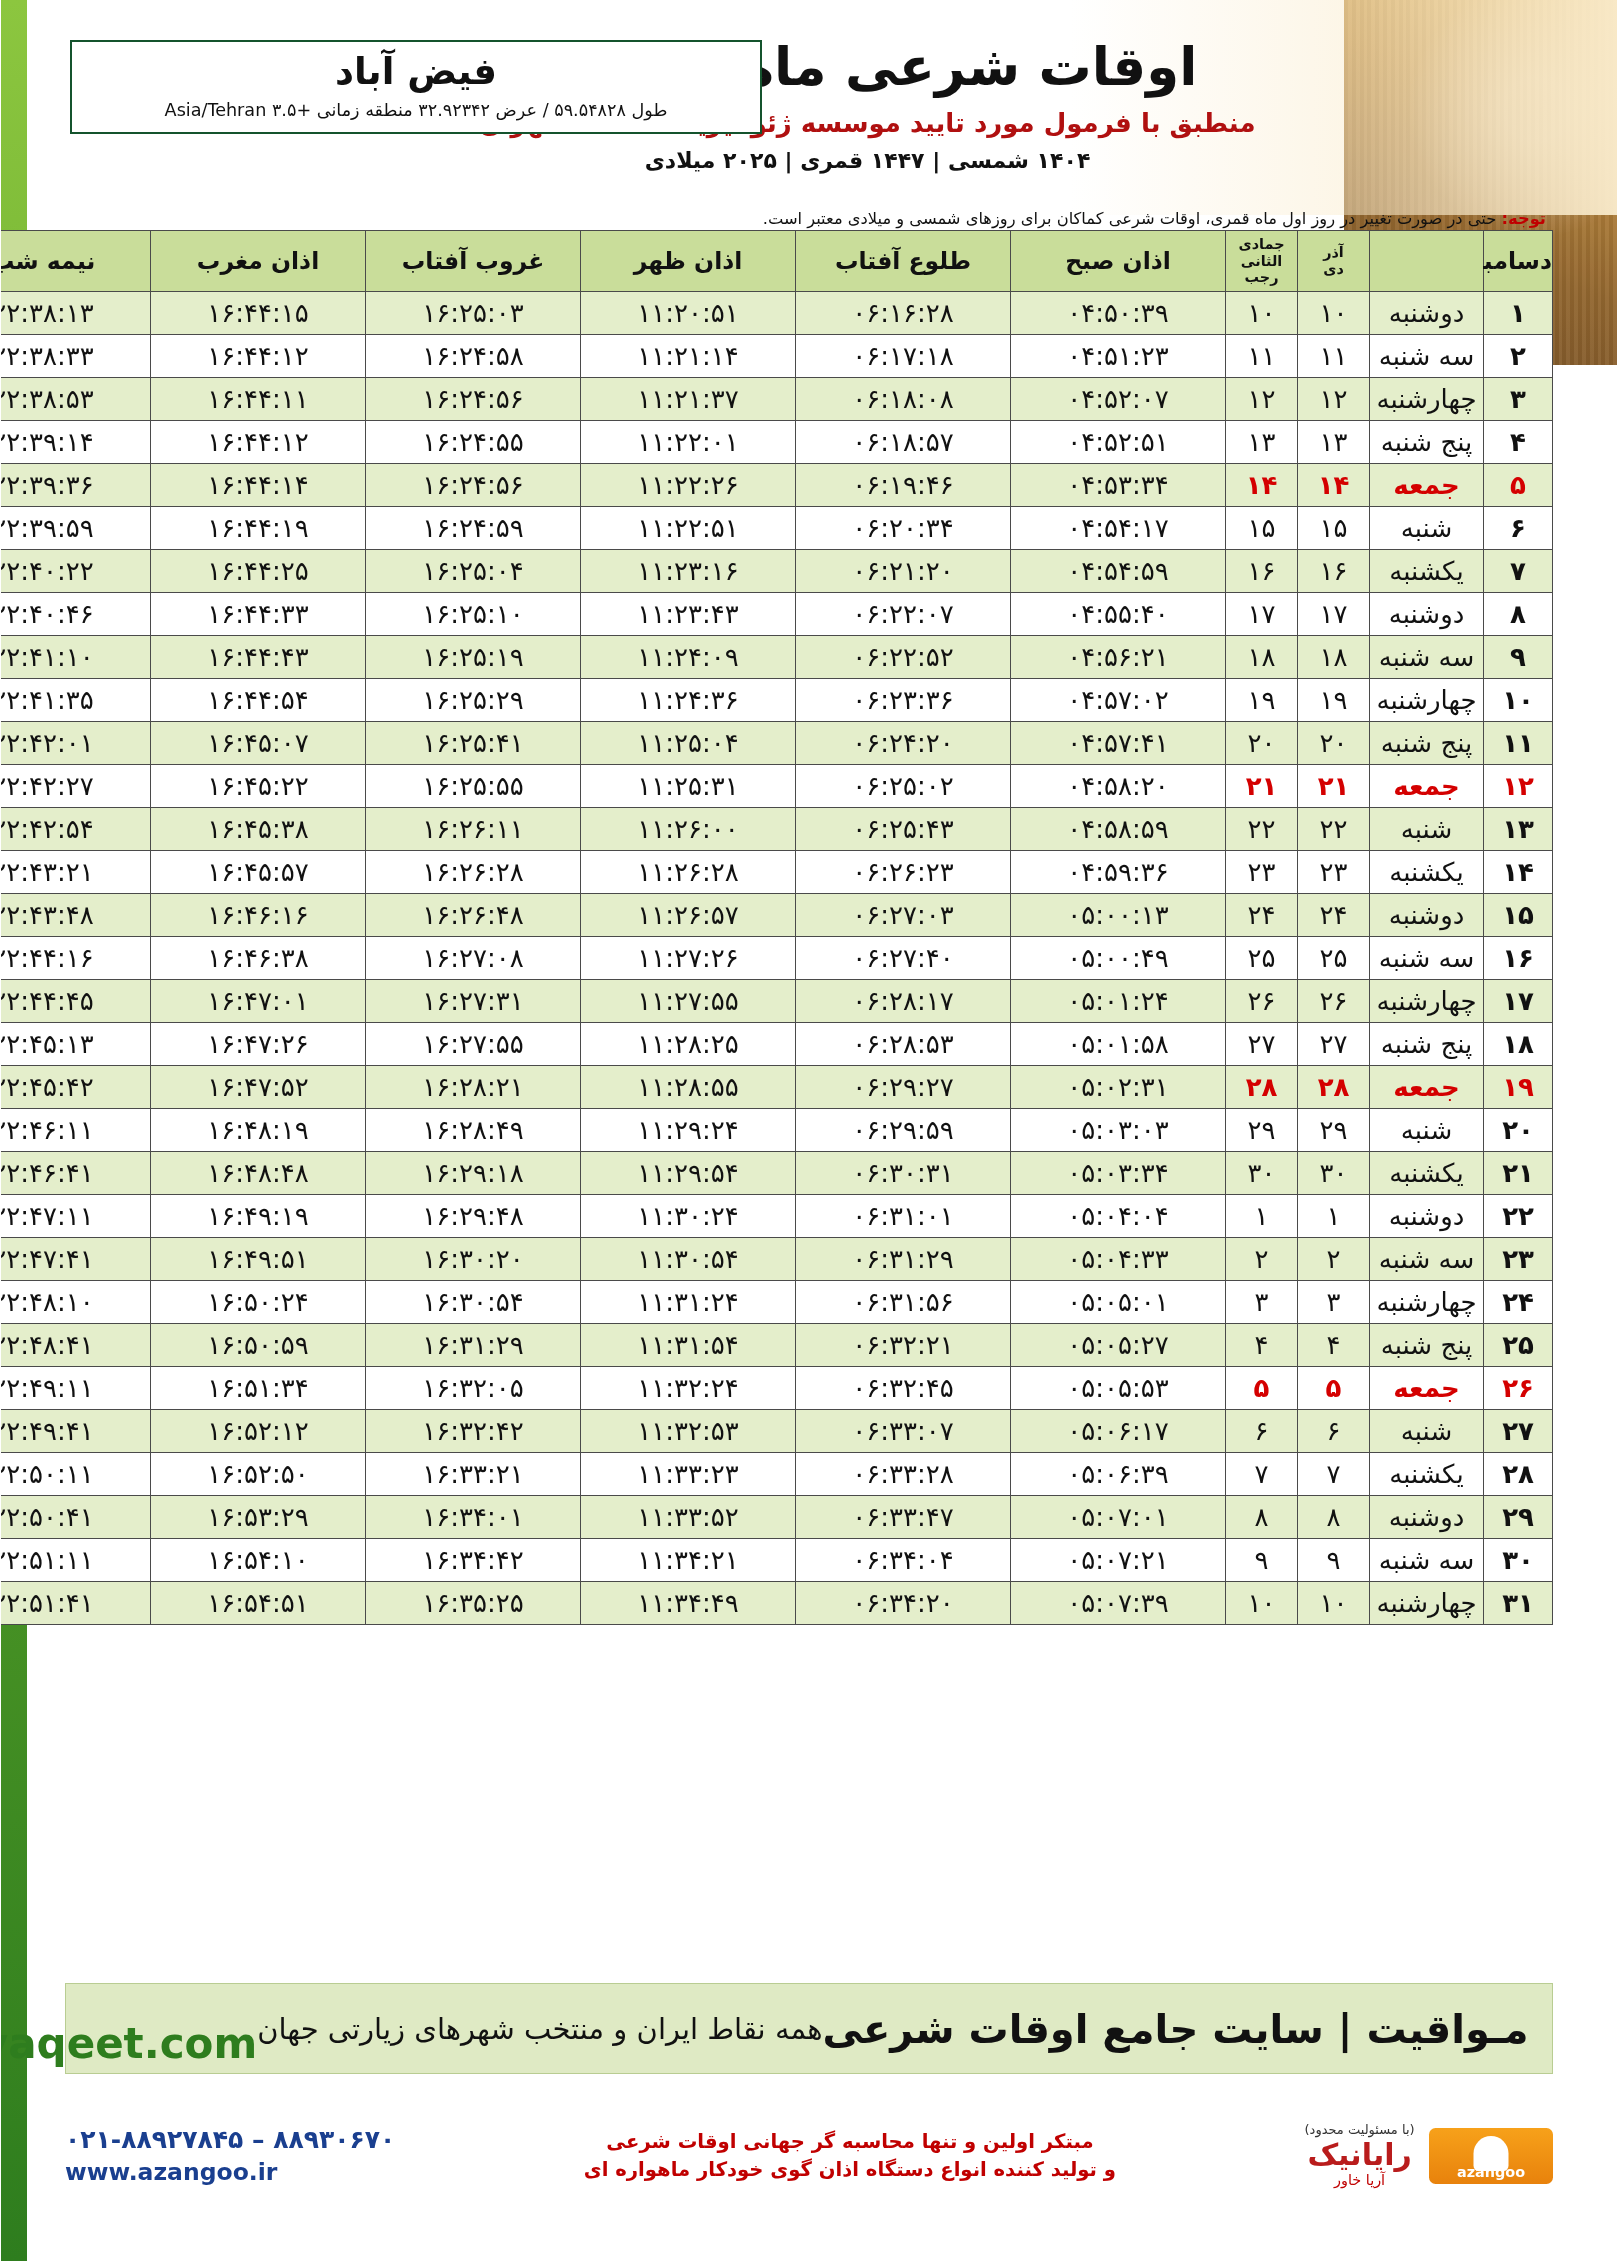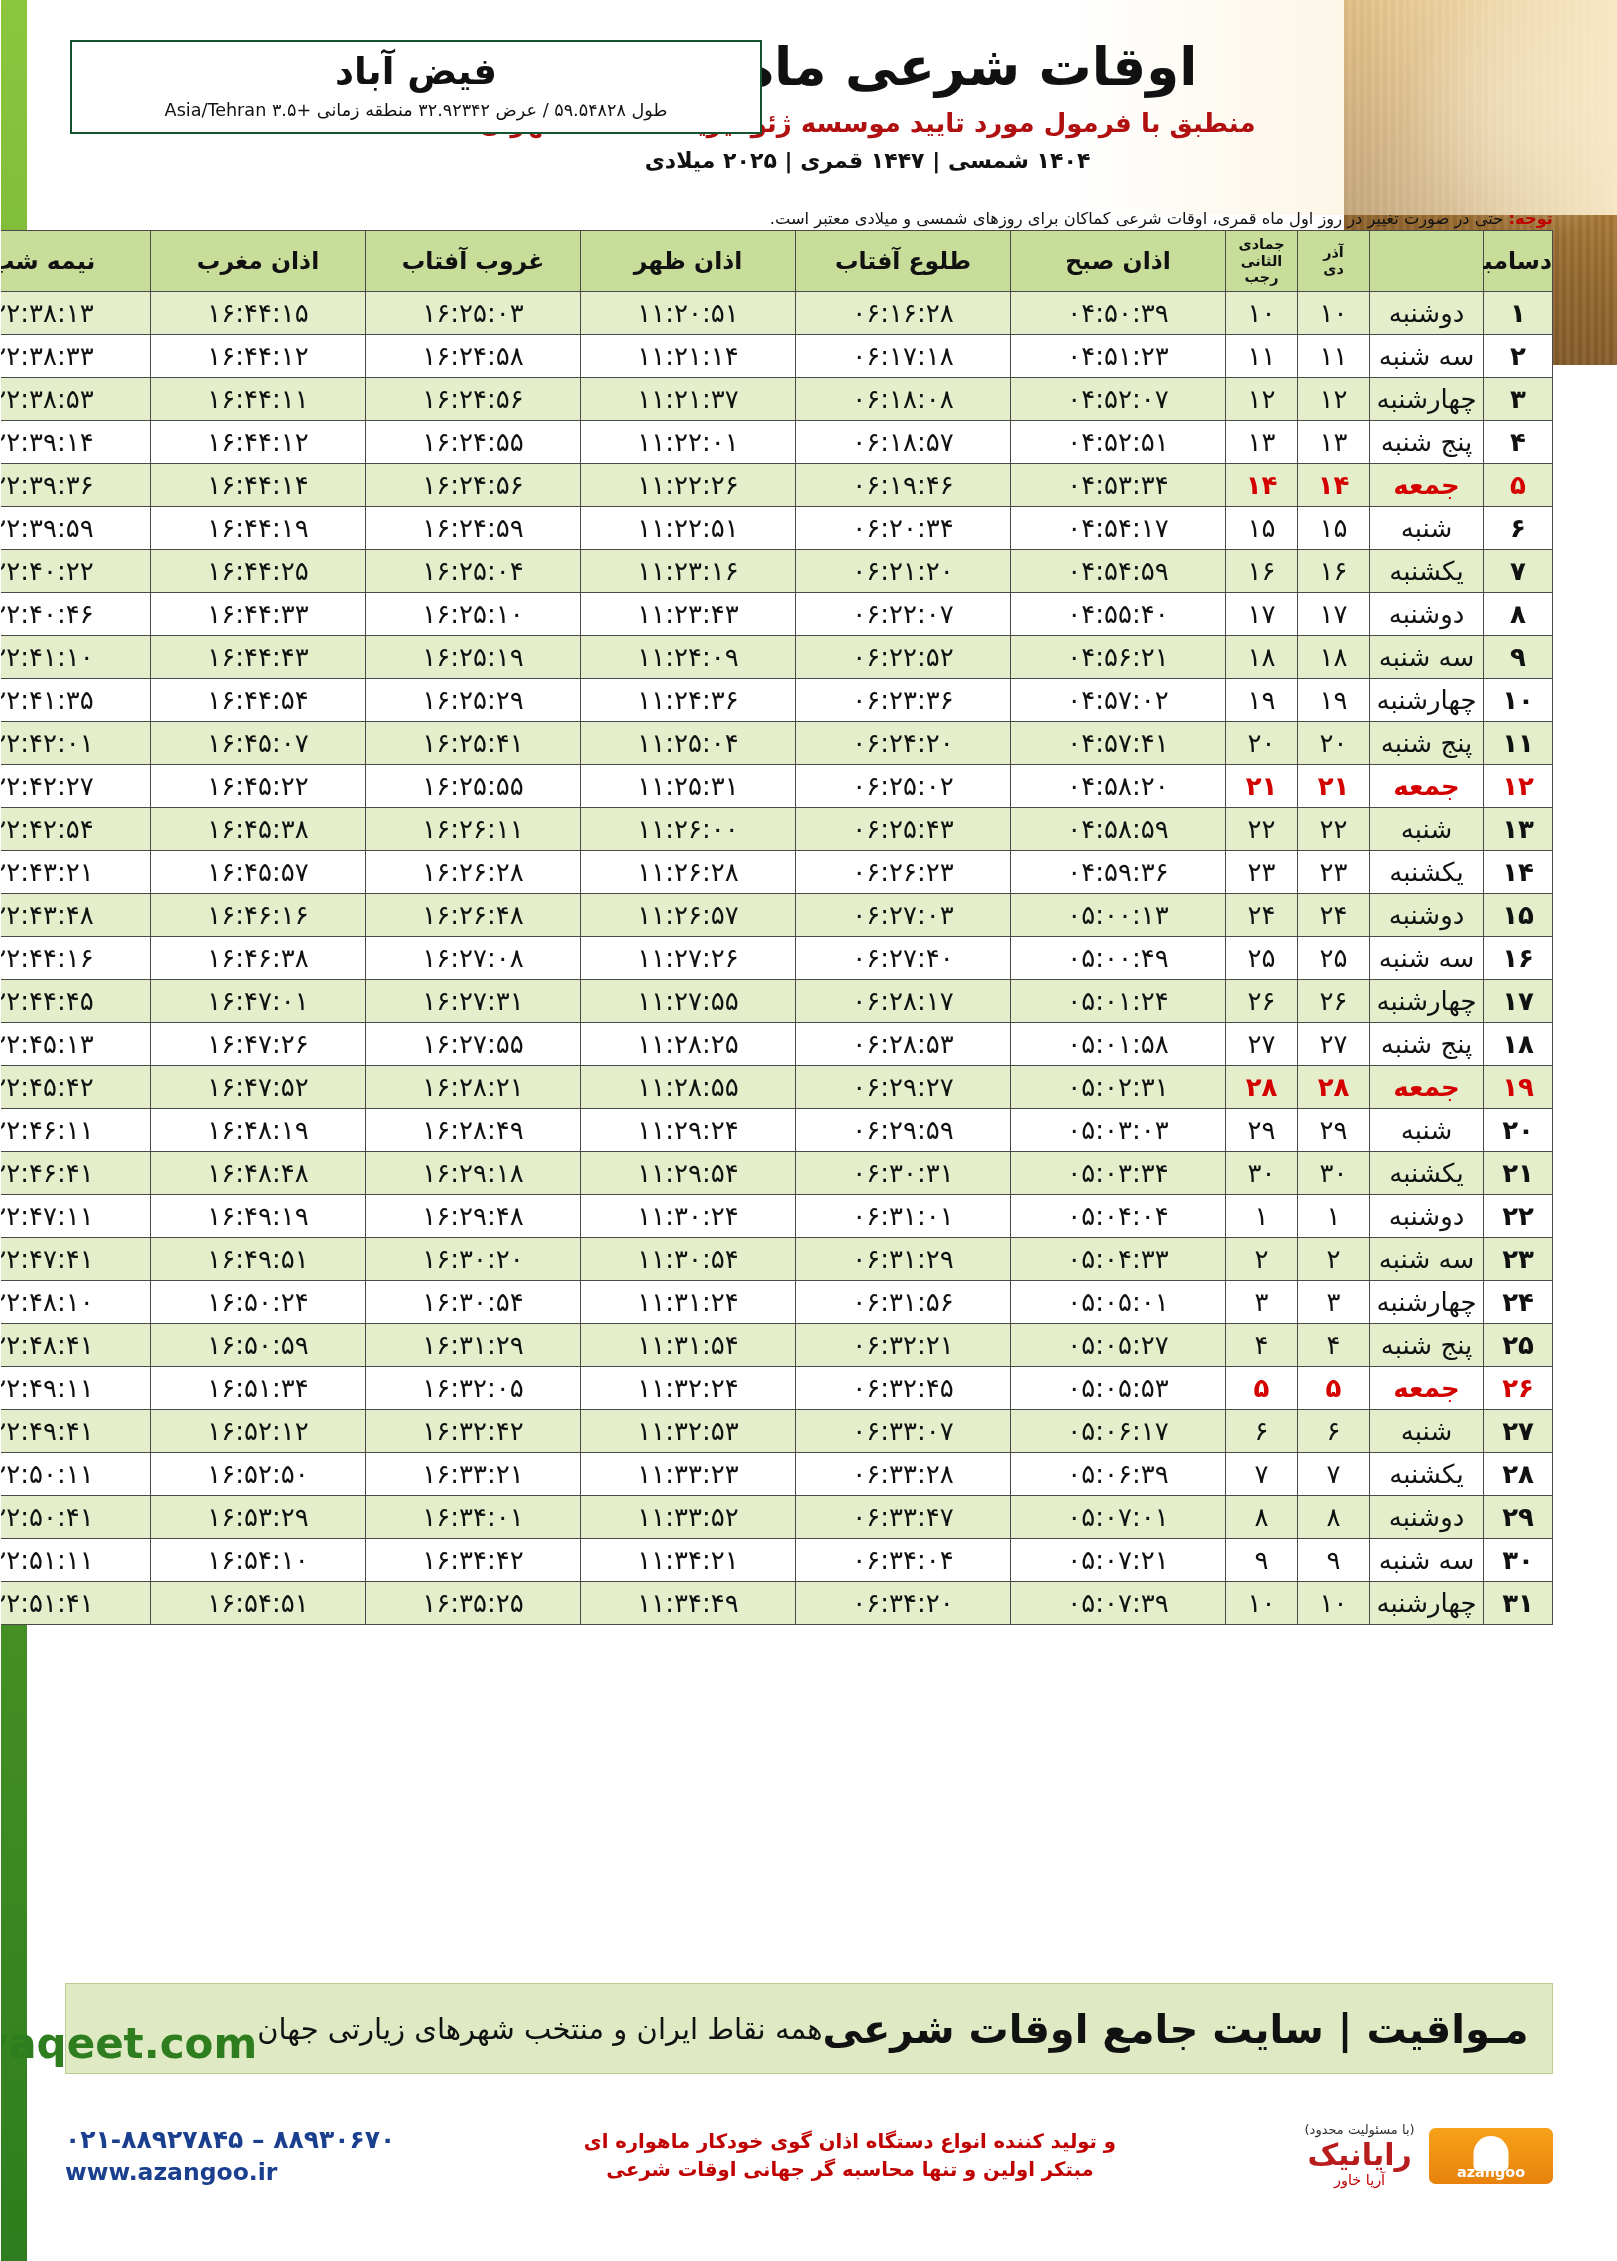--- a/index.html
+++ b/index.html
@@ -109,21 +109,21 @@
     font-size: 17.6px;
     color: #111111;
     margin-top: 6.5px;
     direction: rtl;
   }
 
   
   .note {
     position: absolute;
     top: 209px;
-    right: 65px;
+    right: 72px;
     left: 72px;
     text-align: right;
     font-size: 16.3px;
     color: #111111;
     direction: rtl;
   }
   .note b { color: #c00000; }
 
   
   .table-wrap {
@@ -721,22 +721,22 @@
         <div class="dome"></div>
         <span>azangoo</span>
       </div>
       <div class="logo-rayaneek">
         <div class="r-top">(با مسئولیت محدود)</div>
         <div class="r-main">رایانیک</div>
         <div class="r-sub">آریا خاور</div>
       </div>
     </div>
     <div class="fb-mid">
+      <div>مبتکر اولین و تنها محاسبه گر جهانی اوقات شرعی</div>
       <div>و تولید کننده انواع دستگاه اذان گوی خودکار ماهواره ای</div>
-      <div>مبتکر اولین و تنها محاسبه گر جهانی اوقات شرعی</div>
     </div>
     <div class="fb-left">
       <div class="phone">۰۲۱-۸۸۹۲۷۸۴۵ – ۸۸۹۳۰۶۷۰</div>
       <div class="web">www.azangoo.ir</div>
     </div>
   </div>
 
 </div>
 
 

